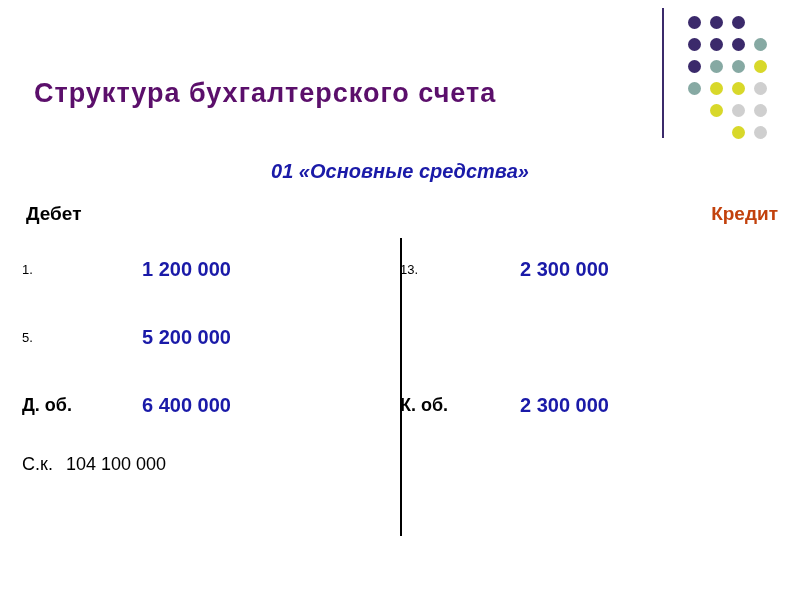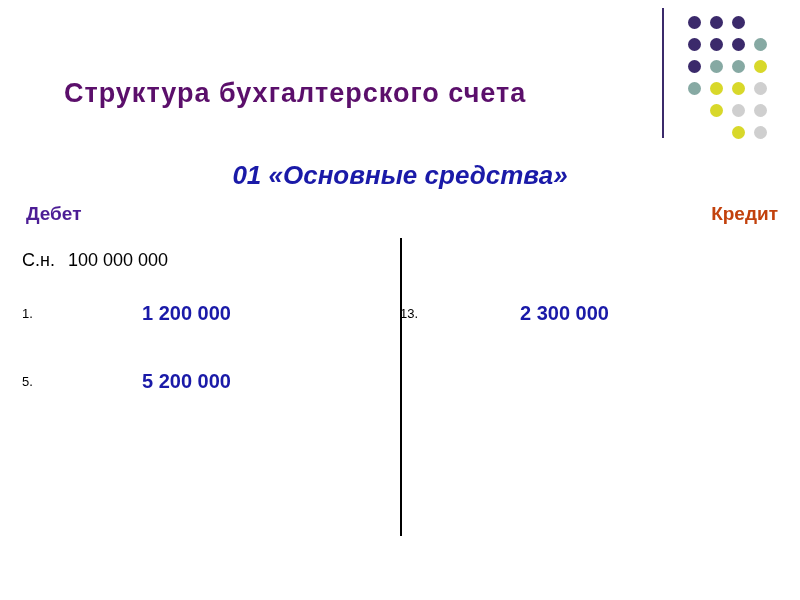--- a/index.html
+++ b/index.html
@@ -34,57 +34,57 @@
   .dot {
     position: absolute;
     width: 13px;
     height: 13px;
     border-radius: 50%;
   }
 
   
   .title {
     position: absolute;
-    left: 64px;
+    left: 34px;
     top: 78px;
     font-size: 27px;
     font-weight: bold;
     color: #5b0f6b;
     letter-spacing: 1px;
     white-space: nowrap;
   }
 
   
   .subtitle {
     position: absolute;
     left: 0;
     right: 0;
     top: 160px;
     text-align: center;
-    font-size: 26px;
+    font-size: 20px;
     font-style: italic;
     font-weight: bold;
     color: #1a1aa8;
   }
 
   
   .colheads {
     position: absolute;
     left: 26px;
     right: 22px;
     top: 203px;
     height: 28px;
   }
   .colheads .debit {
     position: absolute;
     left: 0;
     top: 0;
     font-size: 19px;
     font-weight: bold;
-    color: #4c1d95;
+    color: #000000;
   }
   .colheads .credit {
     position: absolute;
     right: 0;
     top: 0;
     font-size: 19px;
     font-weight: bold;
     color: #c2410c;
   }
 
@@ -177,39 +177,45 @@
 
 <table class="taccount">
   <colgroup>
     <col style="width:120px">
     <col style="width:258px">
     <col style="width:120px">
     <col style="width:258px">
   </colgroup>
   <tbody>
 
-    <tr style="height:44px;">
-      <td class="hline-top balance-line" colspan="2">
-        <span style="margin-right: 8px;">С.н.</span>
-        <span>100 000 000</span>
-      </td>
-      <td class="hline-top empty" colspan="2"></td>
-    </tr>
 
     <tr style="height:62px;">
       <td class="hline2 vline cell-num">1.</td>
       <td class="hline2 vline cell-amt">1 200 000</td>
       <td class="hline2 cell-num">13.</td>
       <td class="hline2 cell-amt">2 300 000</td>
     </tr>
 
     <tr style="height:74px;">
       <td class="hline vline cell-num">5.</td>
       <td class="hline vline cell-amt">5 200 000</td>
       <td class="hline empty"></td>
       <td class="hline empty"></td>
     </tr>
 
-
+    <tr style="height:62px;">
+      <td class="hline2 cell-lbl">Д. об.</td>
+      <td class="hline2 cell-amt">6 400 000</td>
+      <td class="hline2 cell-lbl">К. об.</td>
+      <td class="hline2 cell-amt">2 300 000</td>
+    </tr>
+
+    <tr style="height:56px;">
+      <td class="hline2 balance-line" colspan="2">
+        <span style="margin-right: 8px;">С.к.</span>
+        <span>104 100 000</span>
+      </td>
+      <td class="hline2 empty" colspan="2"></td>
+    </tr>
   </tbody>
 </table>
 
 <div style="position:absolute; left:400px; top:238px; width:2px; height:298px; background:#000;"></div>
 
 </body></html>

